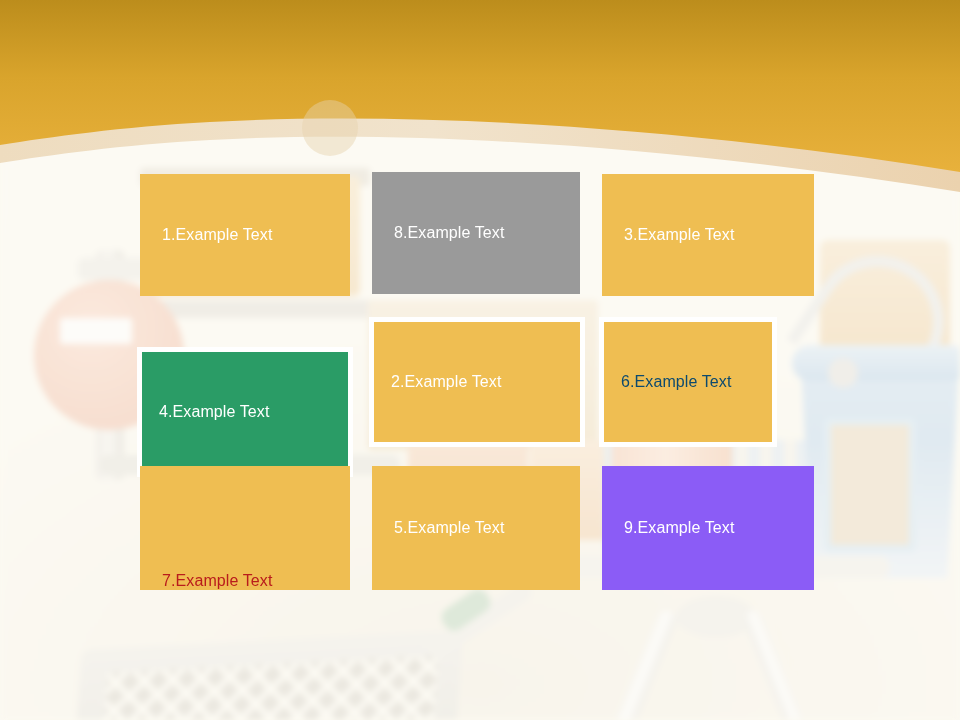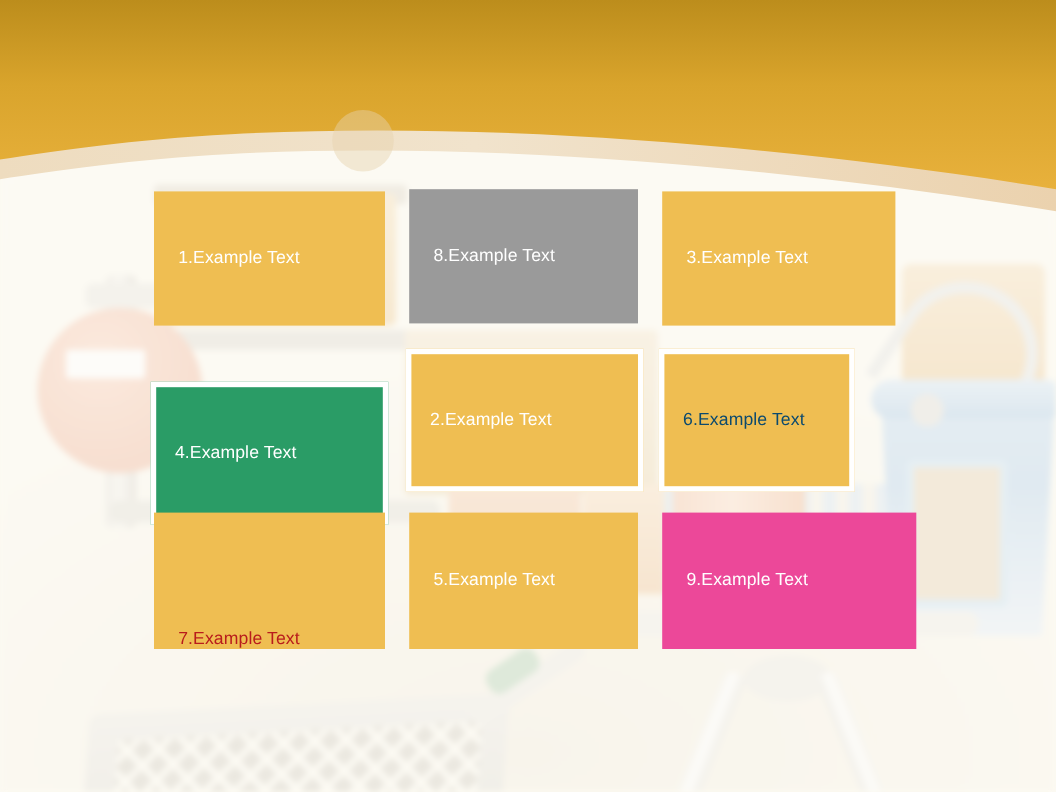--- a/index.html
+++ b/index.html
@@ -403,18 +403,18 @@
       </div>
       <div class="block bordered" style="left: 599px; top: 317px; width: 178px; height: 130px; background: rgb(239, 190, 82); color: #0c4a6e;">
         <span>6.Example Text</span>
       </div>
       <div class="block" style="left: 140px; top: 466px; width: 210px; height: 124px; background: rgb(239, 190, 82); color: #b91c1c; align-items: flex-end;">
         <span>7.Example Text</span>
       </div>
       <div class="block" style="left: 372px; top: 466px; width: 208px; height: 124px; background: rgb(239, 190, 82); color: rgb(255, 255, 255);">
         <span>5.Example Text</span>
       </div>
-      <div class="block" style="left: 602px; top: 466px; width: 231px; height: 124px; background: #ec4899; color: rgb(255, 255, 255);">
+      <div class="block" style="left: 602px; top: 466px; width: 212px; height: 124px; background: #8b5cf6; color: rgb(255, 255, 255);">
         <span>9.Example Text</span>
       </div>
     </div>
 
 </div>
 
 </body></html>

